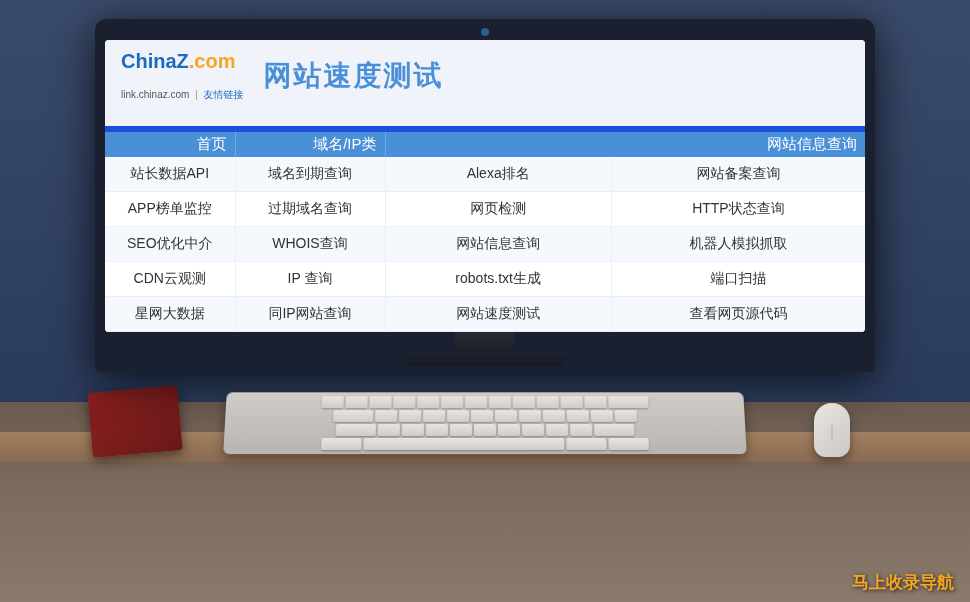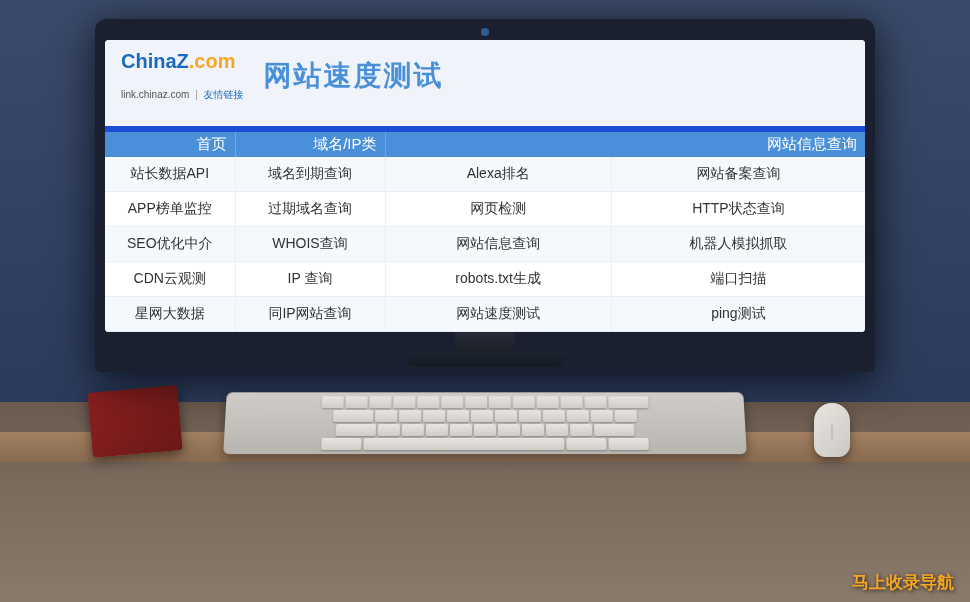--- a/index.html
+++ b/index.html
@@ -333,21 +333,21 @@
         <tr>
           <td>CDN云观测</td>
           <td>IP 查询</td>
           <td>robots.txt生成</td>
           <td>端口扫描</td>
         </tr>
         <tr>
           <td>星网大数据</td>
           <td>同IP网站查询</td>
           <td>网站速度测试</td>
-          <td>ping测试</td>
+          <td>查看网页源代码</td>
         </tr>
       </tbody>
     </table>
   </div>
   <div class="monitor-stand-neck"></div>
   <div class="monitor-stand-base"></div>
 </div>
 
 <div class="keyboard">
   <div class="key-row">

